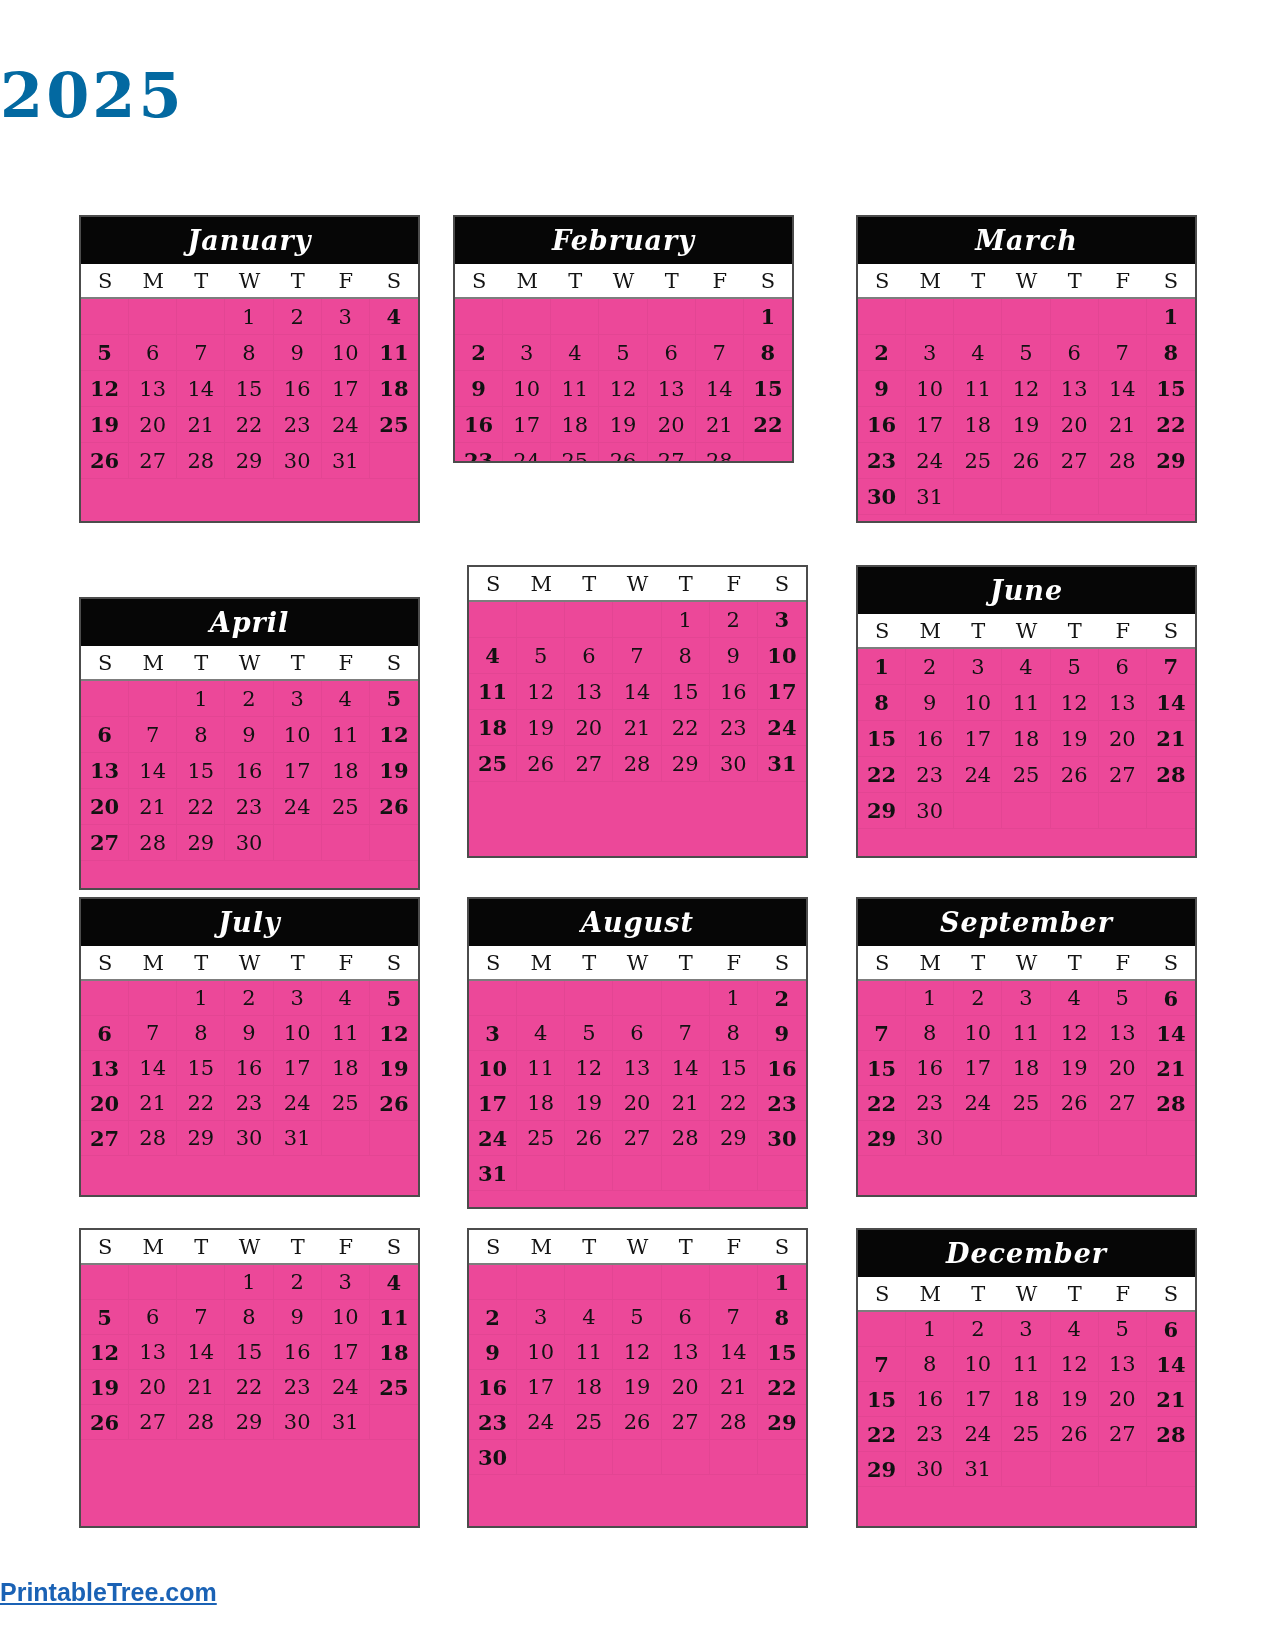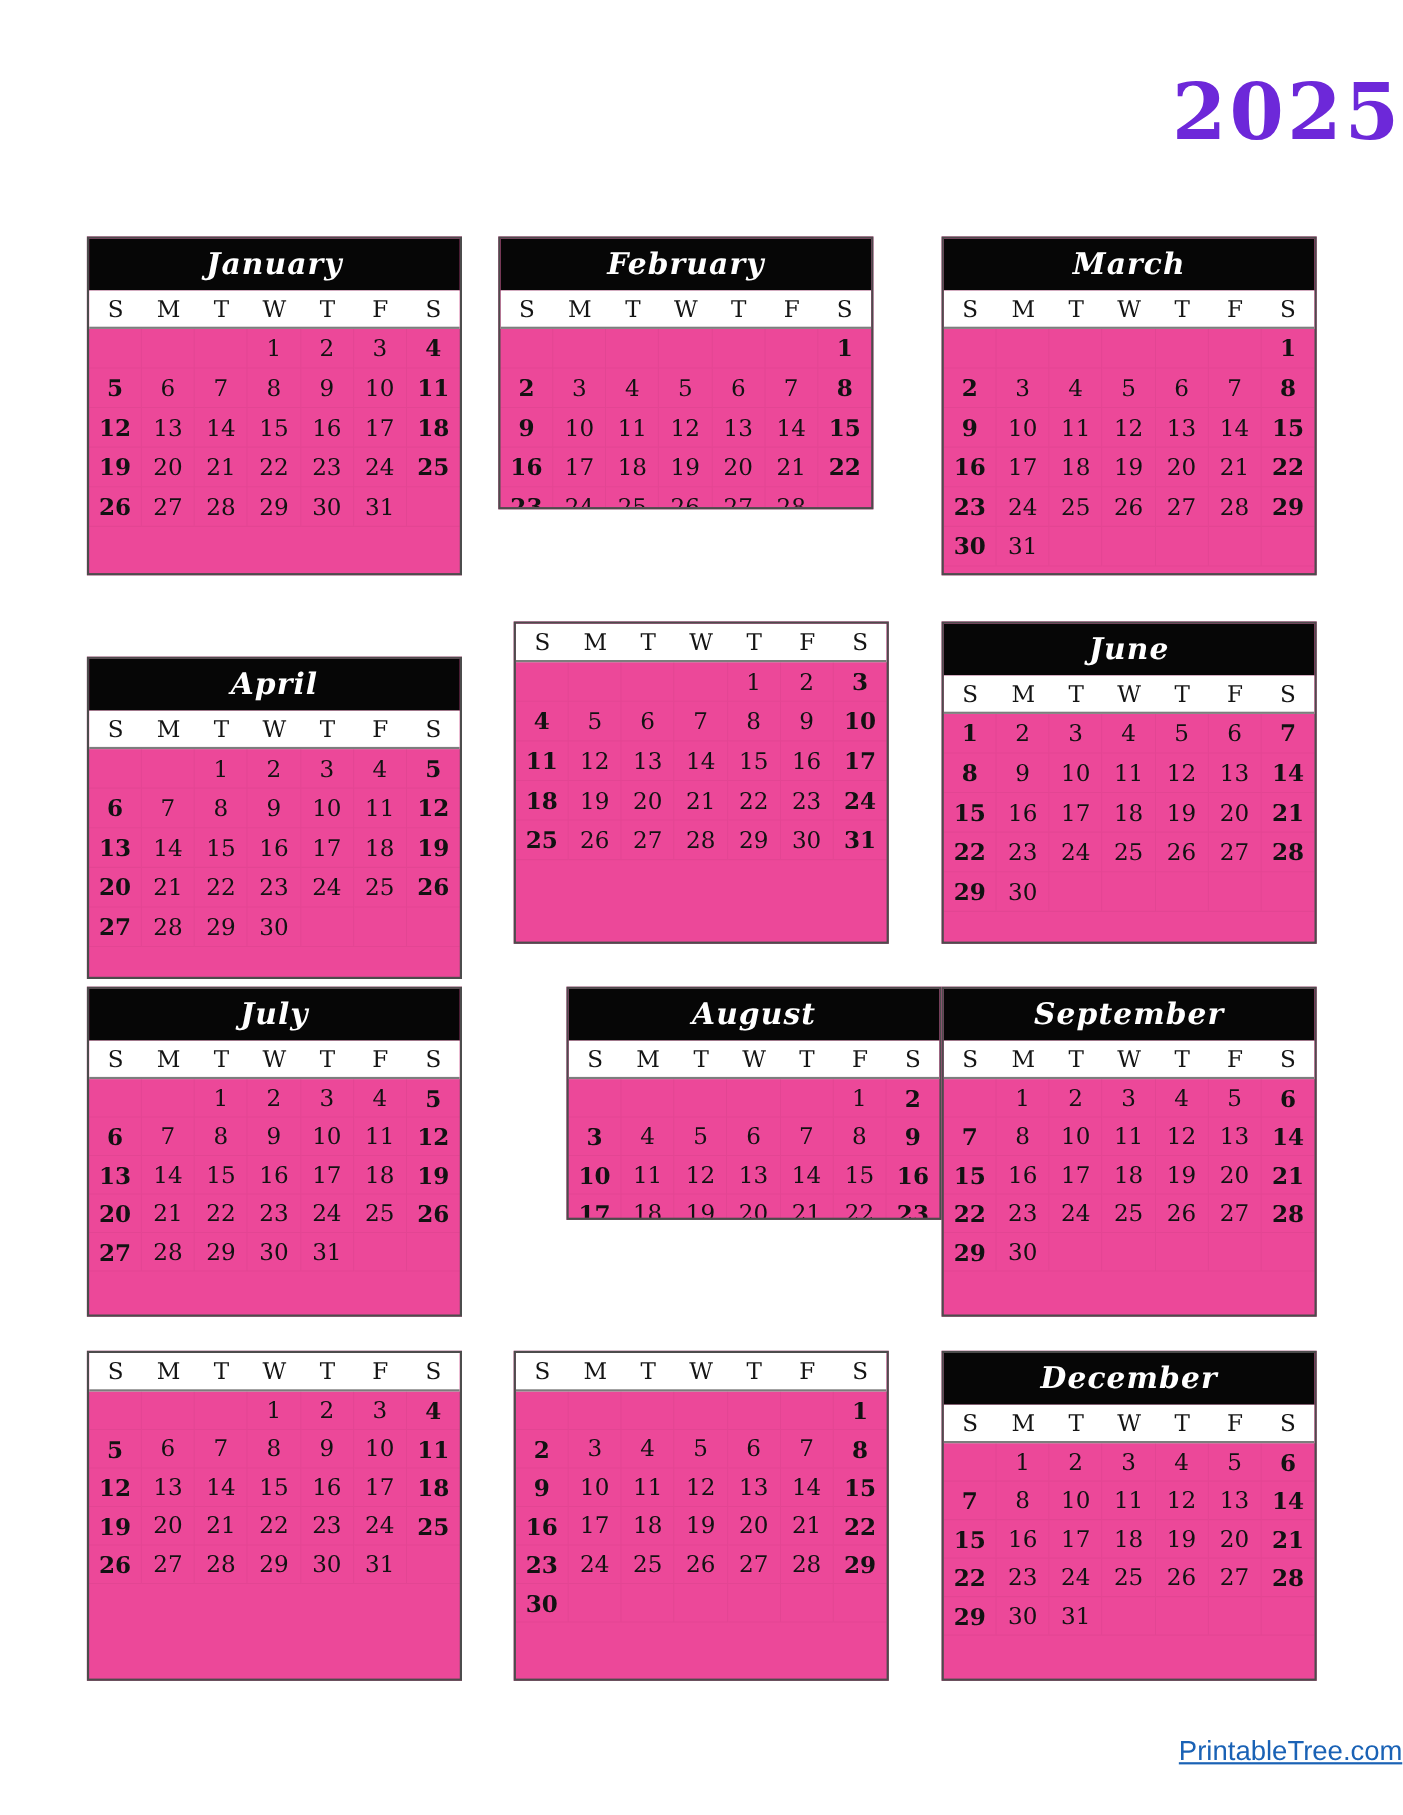--- a/index.html
+++ b/index.html
@@ -17,24 +17,24 @@
     inset: 0;
     width: 1275px;
     height: 1650px;
     background: #ffffff;
   }
   .page-title {
     position: absolute;
     top: 62px;
     left: 0;
     width: 100%;
-    text-align: right;
-    font-size: 71px;
+    text-align: left;
+    font-size: 62px;
     font-weight: bold;
-    color: #6d28d9;
+    color: #0369a1;
     letter-spacing: 3px;
     line-height: 1.1;
   }
   .month {
     position: absolute;
     width: 341px;
     box-sizing: border-box;
     border: 2px solid #4c4c4c;
     background: #ec4899;
     overflow: hidden;
@@ -78,23 +78,24 @@
     border-bottom: 1px solid rgba(0,0,0,0.035);
   }
   .dates .date-cell:nth-child(7n) { border-right: none; }
   .dates .date-cell:nth-child(7n+1),
   .dates .date-cell:nth-child(7n) { font-weight: bold; }
   .footer {
     position: absolute;
     top: 1578px;
     left: 0;
     width: 100%;
-    text-align: right;
+    text-align: left;
     font-family: "Liberation Sans", sans-serif;
     font-size: 25px;
+    font-weight: bold;
   }
   .footer a {
     color: #1a62b5;
     text-decoration: underline;
     cursor: pointer;
   }
 </style>
 </head>
 <body>
 
@@ -463,21 +464,21 @@
           <div class="date-cell">27</div>
           <div class="date-cell">28</div>
           <div class="date-cell">29</div>
           <div class="date-cell">30</div>
           <div class="date-cell">31</div>
           <div class="date-cell"></div>
           <div class="date-cell"></div>
         </div>
   </div>
 
-  <div class="month" style="left: 467px; top: 897px; height: 212px; margin-left: 48px; --rh: 35px;">
+  <div class="month" style="left: 467px; top: 897px; height: 312px; --rh: 35px;">
     <div class="month-header">
       <span class="month-title">August</span>
     </div>
     <div class="weekdays">
           <span>S</span>
           <span>M</span>
           <span>T</span>
           <span>W</span>
           <span>T</span>
           <span>F</span>

